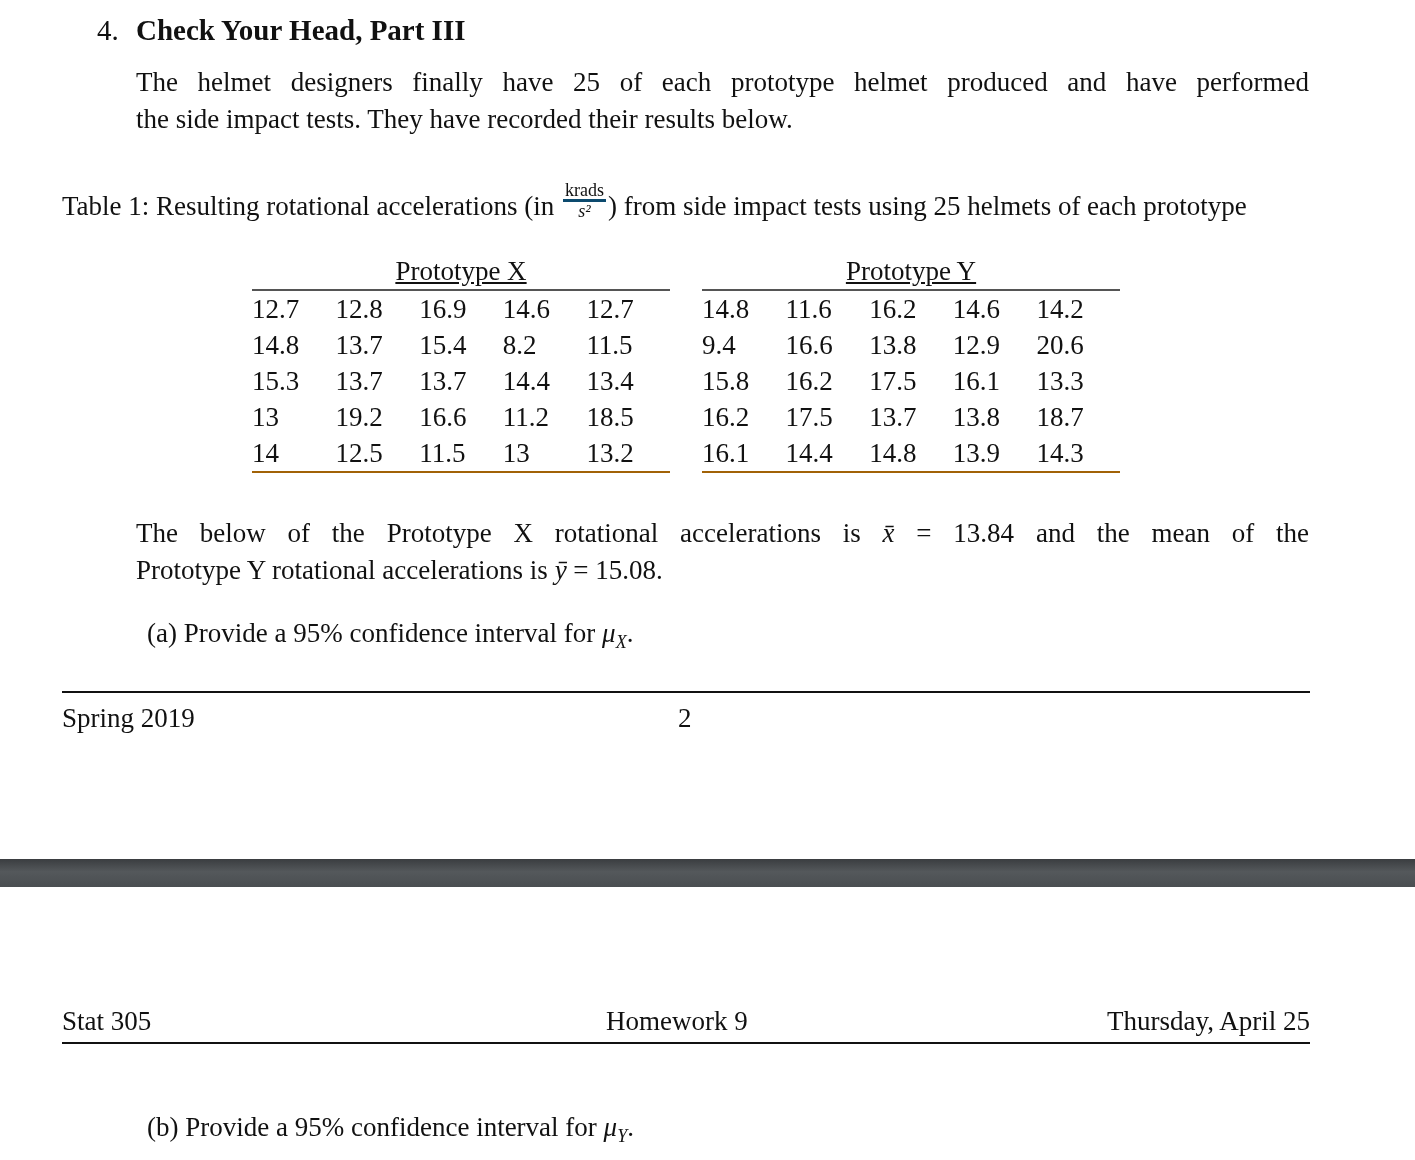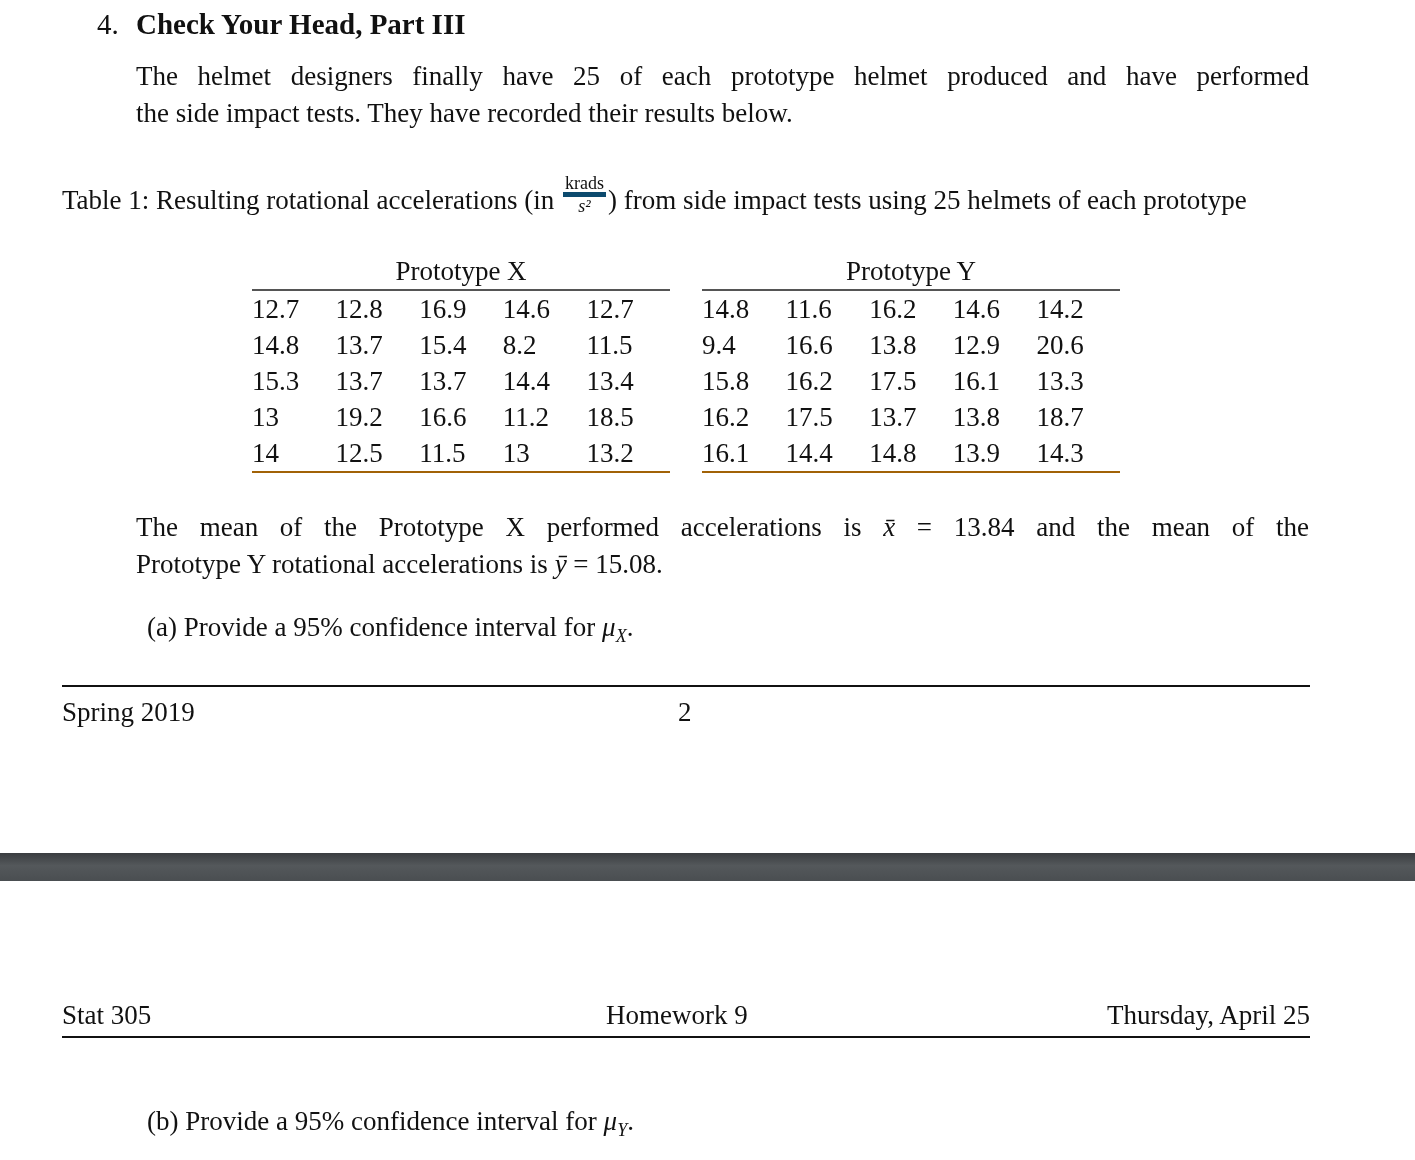--- a/index.html
+++ b/index.html
@@ -1,29 +1,29 @@
 <!DOCTYPE html>
 <html><head>
   <meta charset="utf-8">
   <style>
     html, body { margin: 0; padding: 0; background: #ffffff; }
     body { width: 1415px; height: 1160px; position: relative; overflow: hidden;
            font-family: "DejaVu Serif", "Liberation Serif", serif; color: #111; }
     .serif { font-family: "Liberation Serif", "DejaVu Serif", serif; }
-    .abs { position: absolute; }
+    .abs { position: absolute; margin-top: 6px; }
     .heading { left: 97px; top: 8px; font-size: 29px; white-space: nowrap; }
     .heading .num { font-weight: normal; margin-right: 10px; }
     .heading .title { font-weight: bold; }
     .para { left: 136px; width: 1173px; font-size: 27px; line-height: 37px; text-align: justify; }
     .caption { left: 62px; width: 1248px; top: 182px; font-size: 27px; line-height: 37px; text-align: justify; }
     .frac { display: inline-block; vertical-align: middle; text-align: center; font-size: 18px; line-height: 18px; margin: 0 2px; position: relative; top: -8px; }
-    .frac .n { display: block; border-bottom: 5px solid #0c4a6e; padding: 0 2px; }
+    .frac .n { display: block; border-bottom: 3px solid #0c4a6e; padding: 0 2px; }
     .frac .d { display: block; font-style: italic; }
     table.data { position: absolute; border-collapse: collapse; font-size: 27px; }
-    table.data th { font-weight: normal; padding: 0 0 2px 0; border-bottom: 2px solid #555; text-align: center; }
+    table.data th { font-weight: normal; padding: 0 0 2px 0; border-bottom: 2px solid #555; text-align: center; text-decoration: underline; }
     table.data td { text-align: left; padding: 0 0; height: 36px; }
     table.data tr.last td { border-bottom: 2px solid #a16207; }
     table.data td.c { width: 83.5px; padding-right: 16px; }
     .mi { font-style: italic; }
     .footer-rule { left: 62px; width: 1248px; height: 0; border-top: 2px solid #111; }
     .footer-text { font-size: 27px; white-space: nowrap; }
     .viewer-bar { left: 0; top: 853px; width: 1415px; height: 28px;
                   background: linear-gradient(#3a3d40, #54585b 45%, #4a4e51); }
   </style>
 </head>
@@ -132,21 +132,21 @@
       <td class="c">14.4</td>
       <td class="c">14.8</td>
       <td class="c">13.9</td>
       <td class="c">14.3</td>
     </tr>
   </tbody>
 </table>
 
 <div class="abs para serif" style="top:509px;">
   <div style="text-align-last: justify;">
-    <span>The mean of the Prototype X performed accelerations is</span>
+    <span>The below of the Prototype X rotational accelerations is</span>
     <span class="mi">x̄</span>
     <span>= 13.84</span>
     <span>and the mean of the</span>
   </div>
   <div>
     <span>Prototype Y rotational accelerations is</span>
     <span class="mi">ȳ</span>
     <span>= 15.08.</span>
   </div>
 </div>

